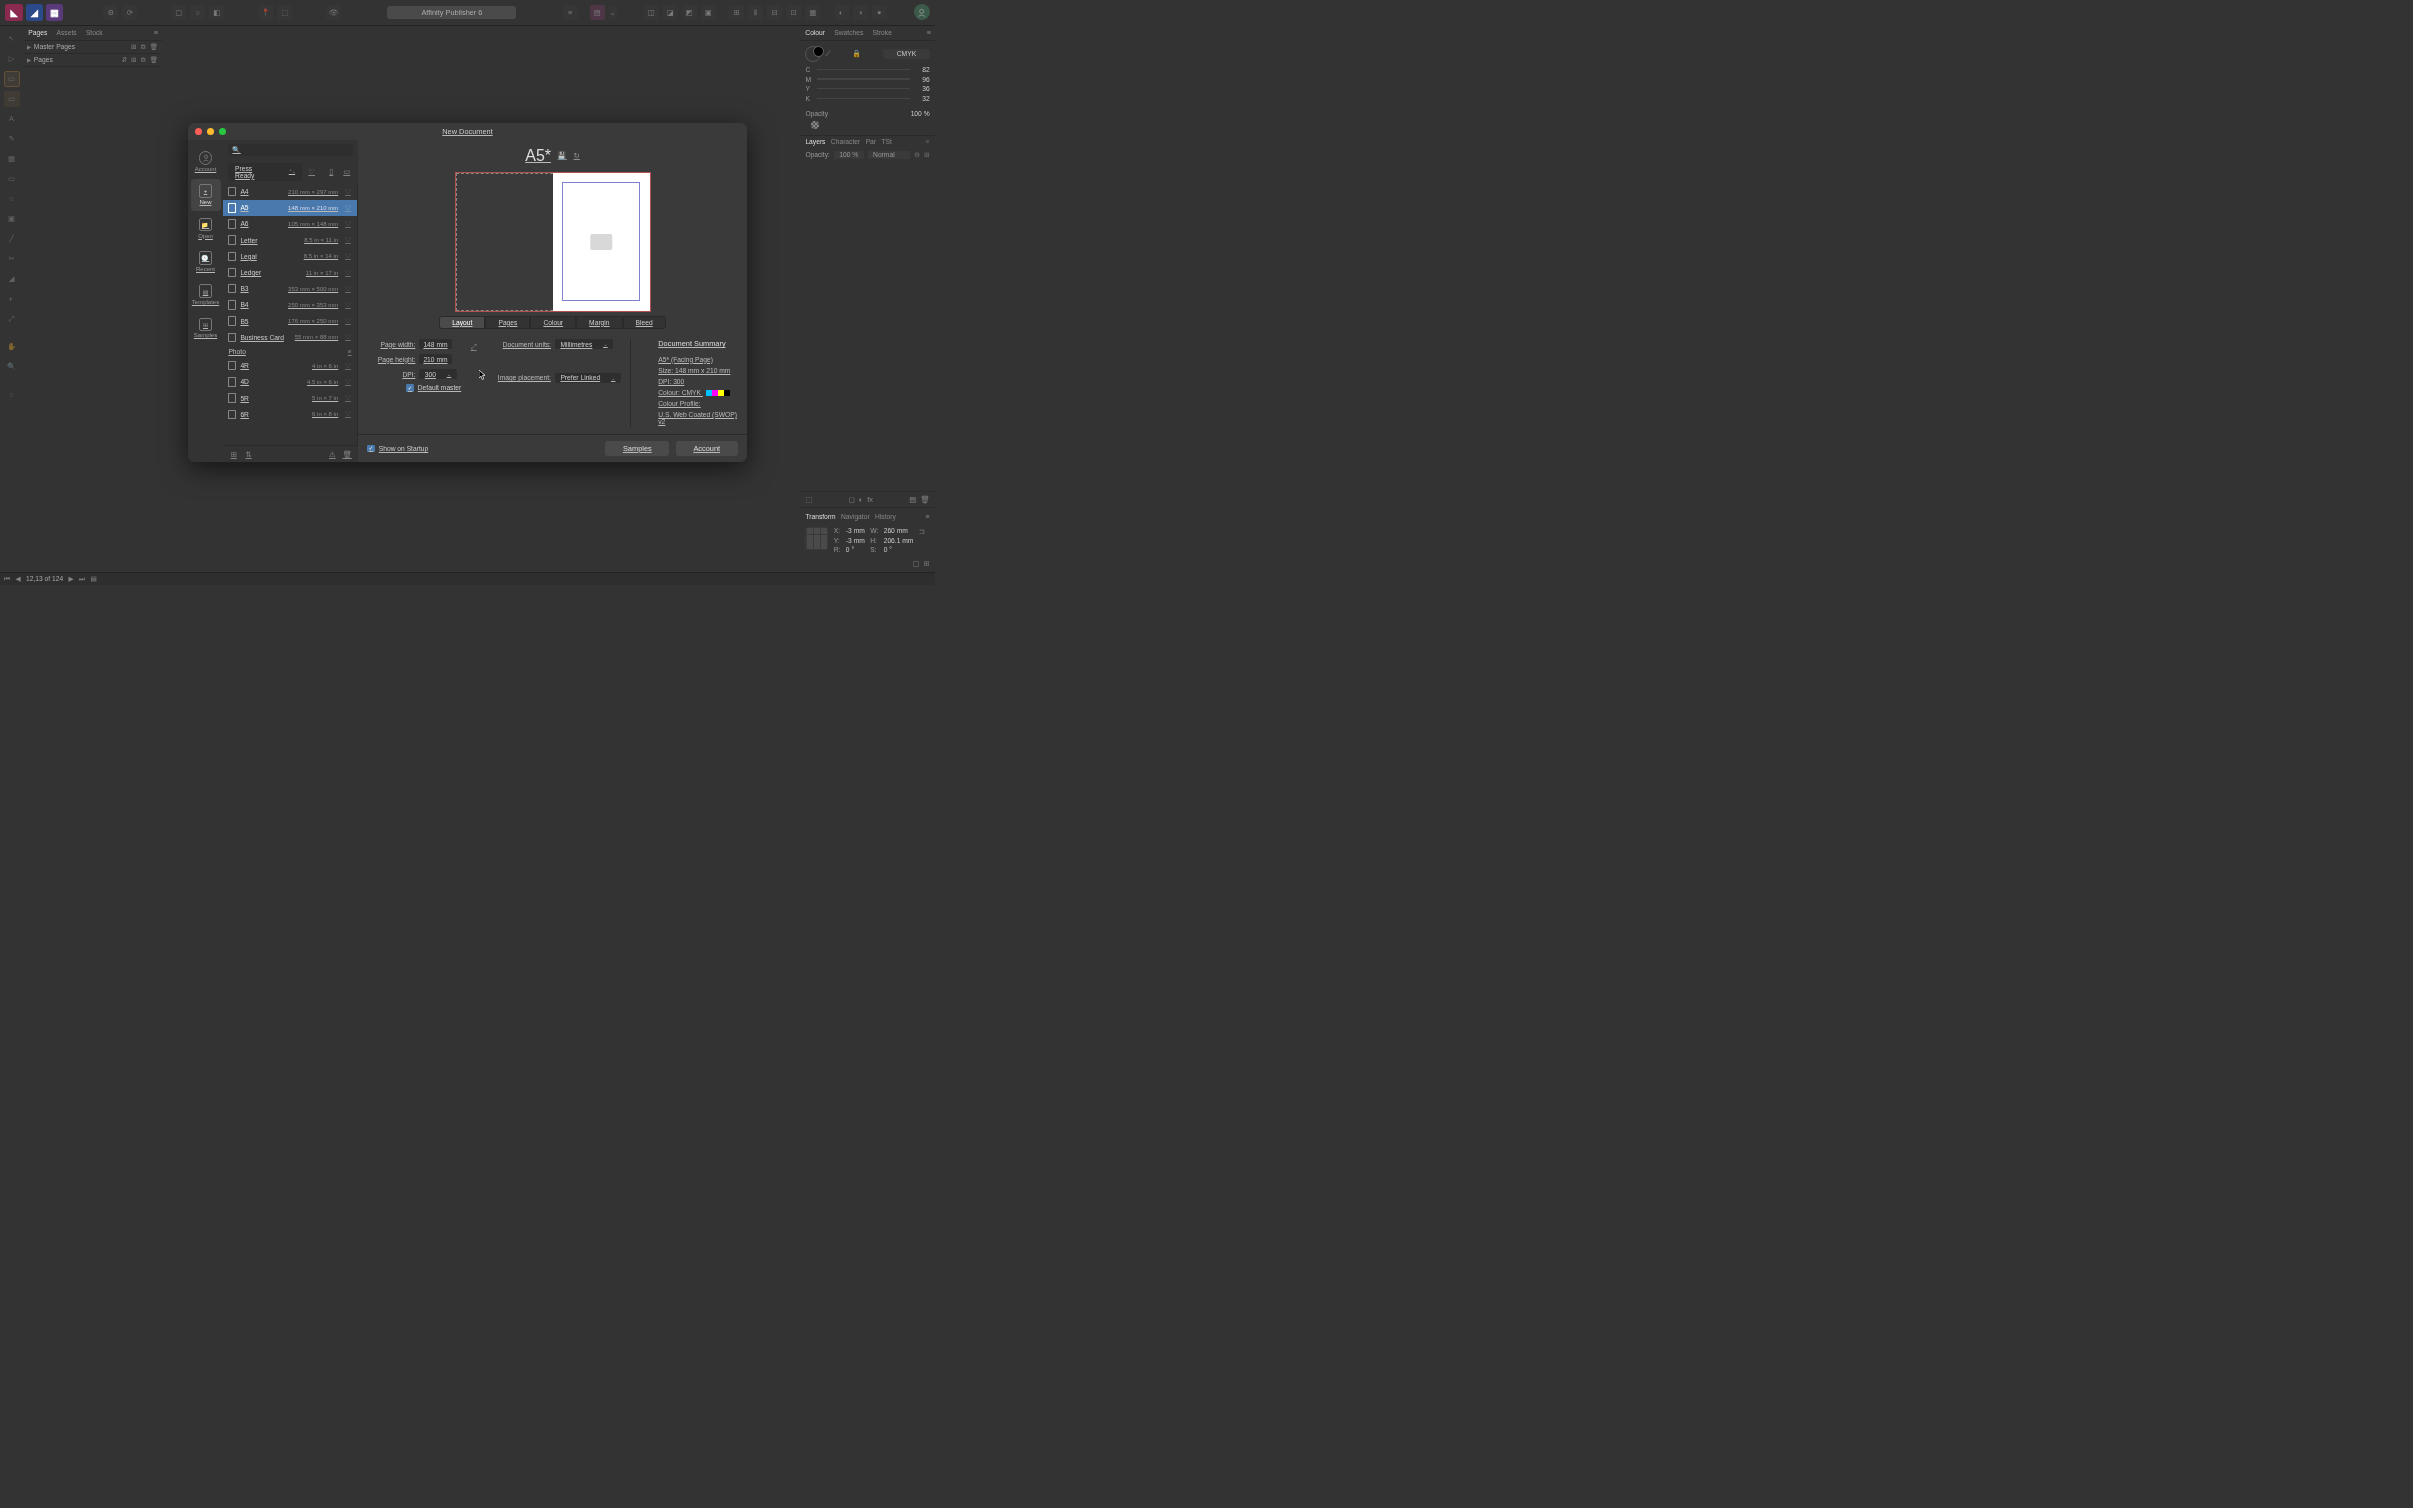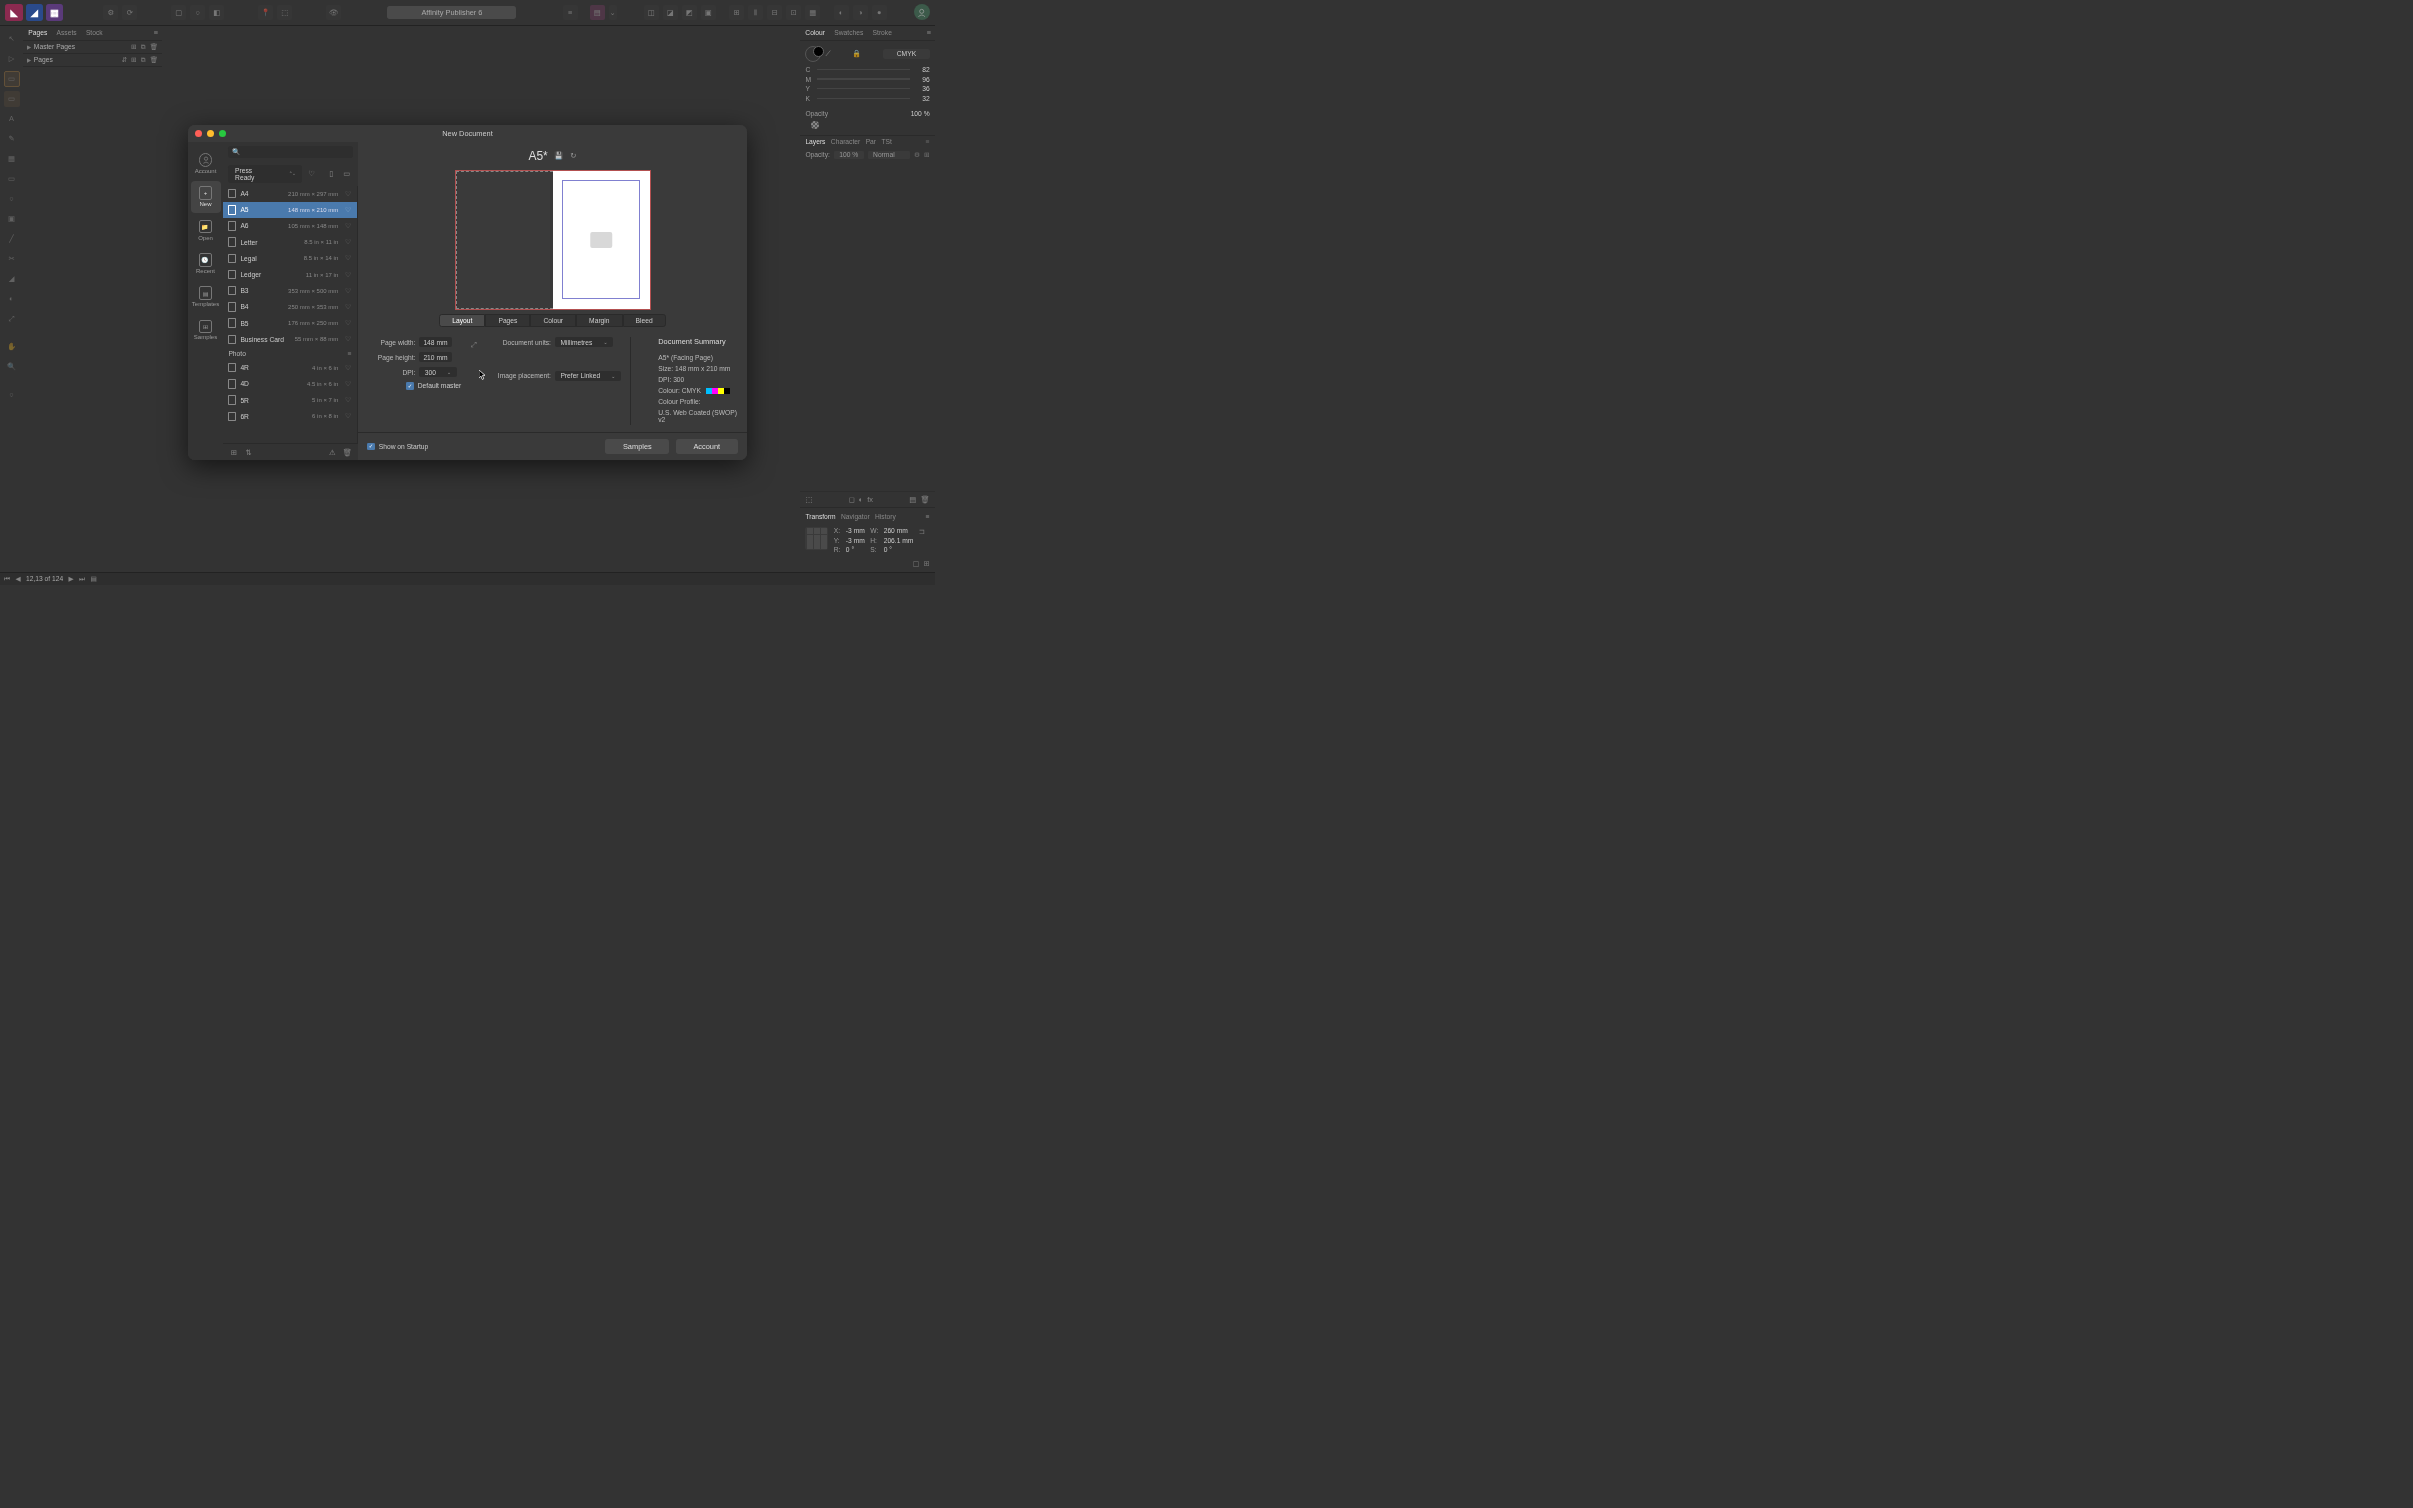--- a/index.html
+++ b/index.html
@@ -62,21 +62,21 @@
 .transform-vals .v { color: #ccc; }
 
 
 .canvas-area { position: absolute; left: 162px; right: 135px; top: 25.6px; bottom: 13.5px; background: #333333; }
 
 
 .status-bar { position: absolute; bottom: 0; left: 0; right: 0; height: 13.5px; background: #2e2e2e; display: flex; align-items: center; padding: 0 4px; gap: 5.4px; font-size: 6.7px; color: #aaa; border-top: 0.7px solid #222; }
 .status-bar .nav-btn { opacity: 0.7; }
 
 
-.dialog-overlay { position: absolute; inset: 0; display: flex; align-items: center; justify-content: center; pointer-events: none; }
+.dialog-overlay { position: absolute; inset: 0; display: flex; align-items: center; justify-content: center; pointer-events: none; text-decoration: underline; }
 .dialog { width: 559px; background: #3a3a3a; border-radius: 6.7px; box-shadow: 0 6.7px 27px rgba(0,0,0,0.6); pointer-events: auto; overflow: hidden; }
 .dialog-titlebar { height: 17.5px; display: flex; align-items: center; justify-content: center; position: relative; background: #3a3a3a; }
 .traffic-lights { position: absolute; left: 6.7px; display: flex; gap: 4.7px; }
 .traffic-lights span { width: 7.4px; height: 7.4px; border-radius: 50%; }
 .tl-red { background: #ff5f57; }
 .tl-yellow { background: #ffbd2e; }
 .tl-green { background: #28c940; }
 .dialog-title { font-size: 7.4px; color: #ccc; }
 
 .dialog-body { display: flex; }
@@ -99,21 +99,21 @@
 .preset-item.selected .dims { color: #dde; }
 .preset-item .heart { width: 6.7px; opacity: 0.4; margin-left: 2.7px; }
 .preset-category-header { padding: 2.7px 5.4px; font-size: 6.7px; color: #bbb; font-weight: 500; display:flex; align-items:center;}
 .preset-category-header .menu-ico { margin-left: auto; opacity: 0.5; }
 
 .preset-list-footer { display: flex; padding: 2.7px 5.4px; gap: 4px; border-top: 0.7px solid #2a2a2a; background: #333; }
 .preset-list-footer .ico { width: 10.8px; height: 10.8px; opacity: 0.6; display:flex; align-items:center; justify-content:center; }
 
 .preview-area { flex: 1; display: flex; flex-direction: column; background: #3a3a3a; }
 .preview-title-row { display: flex; align-items: center; justify-content: center; gap: 6.7px; padding: 6.7px 0; }
-.preview-title { font-size: 12px; color: #ddd; }
+.preview-title { font-size: 16px; color: #ddd; }
 .preview-canvas { flex: 1; display: flex; align-items: center; justify-content: center; }
 .spread { display: flex; border: 1.3px solid #b35050; }
 .spread .left-page { width: 97px; height: 138px; background: #3a3a3a; border: 1px dashed #888; border-right: none; }
 .spread .right-page { width: 97px; height: 138px; background: #fff; position: relative; }
 .spread .right-page .margin-box { position: absolute; inset: 9.4px; border: 0.7px solid #8080d0; }
 .spread .right-page .img-placeholder { position: absolute; top: 50%; left: 50%; transform: translate(-50%,-50%); width: 21.5px; height: 16px; background: #d8d8d8; border-radius: 2px; }
 
 .settings-tabs { display: flex; justify-content: center; gap: 0; padding: 4px 0; }
 .settings-tab { padding: 2px 12px; font-size: 6.7px; background: #333; color: #ccc; border: 0.7px solid #2a2a2a; }
 .settings-tab:first-child { border-radius: 2.7px 0 0 2.7px; }

